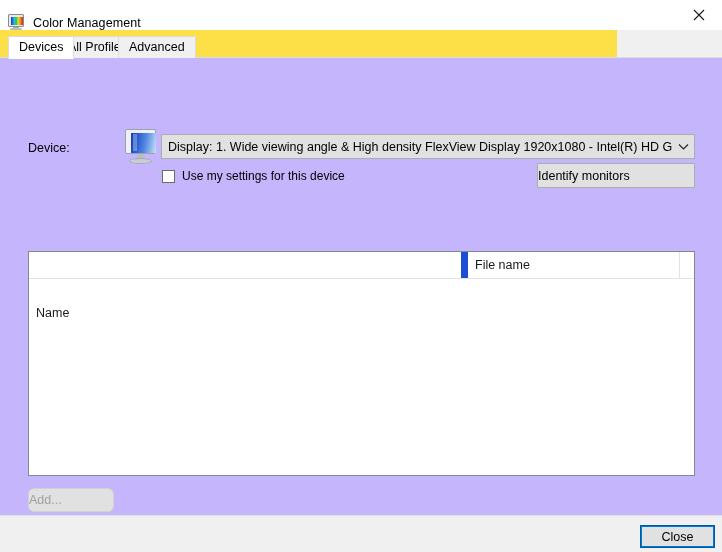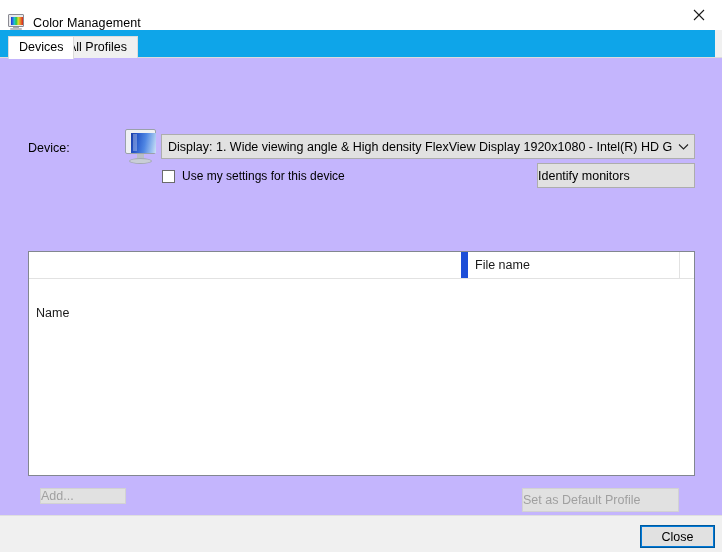--- a/index.html
+++ b/index.html
@@ -84,24 +84,23 @@
     color: #1a1a1a;
     font-size: 15px;
     line-height: 1;
   }
   .titlebar-close svg { display: block; }
 
   
   .tabstrip {
     position: absolute;
     left: 0; top: 30px;
-    width: 699px;
+    width: 617px;
     height: 28px;
-    background: #0ea5e9;
-    padding-left: 16px;
+    background: #fde047;
   }
   .tabstrip .tab-underline {
     position: absolute;
     left: 0; bottom: 0;
     width: 722px;
     height: 1px;
     background: #dcdcdc;
   }
   .tab {
     position: absolute;
@@ -300,22 +299,22 @@
   .lv-col.c0 { left: 0; width: 432px; margin-top: 48px; }
   .lv-col.c1 { left: 432px; width: 218px; border-left: 7px solid #1d4ed8; }
   .lv-col.c2 { left: 650px; width: 15px; border-left: 1px solid #e2e2e2; }
   .lv-body {
     height: 197px;
     background: #ffffff;
   }
 
   .btn-add {
     position: absolute;
-    left: 40px; top: 430px;
-    width: 86px; height: 16px;
+    left: 28px; top: 430px;
+    width: 86px; height: 24px; border-radius: 6px;
   }
   .btn-remove {
     position: absolute;
     left: 124px; top: 430px;
     width: 86px; height: 24px;
   }
   .btn-setdefault {
     position: absolute;
     left: 522px; top: 430px;
     width: 157px; height: 24px;
@@ -381,20 +380,23 @@
   </div>
 </div>
 
 <div class="tabstrip">
   <div class="tab-underline"></div>
   <div class="tab tab0 active">
     <span>Devices</span>
   </div>
   <div class="tab tab1">
     <span>All Profiles</span>
+  </div>
+  <div class="tab tab2">
+    <span>Advanced</span>
   </div>
 </div>
 
 <div class="content">
 
   <span class="lbl-device">Device:</span>
 
   <div class="device-icon">
     <div class="d-bezel">
         <div class="d-screen"></div>
@@ -431,23 +433,20 @@
         <span>File name</span>
       </div>
       <div class="lv-col c2"></div>
     </div>
     <div class="lv-body"></div>
   </div>
 
   <div class="btn btn-add disabled">
     <span>Add...</span>
   </div>
-  <div class="btn btn-setdefault disabled">
-    <span>Set as Default Profile</span>
-  </div>
 
   <a class="link-understanding" href="#">Understanding color management settings</a>
 
   <div class="btn btn-profiles disabled">
     <span>Profiles</span>
   </div>
 </div>
 
 <div class="footer"></div>
 <div class="btn-close">

